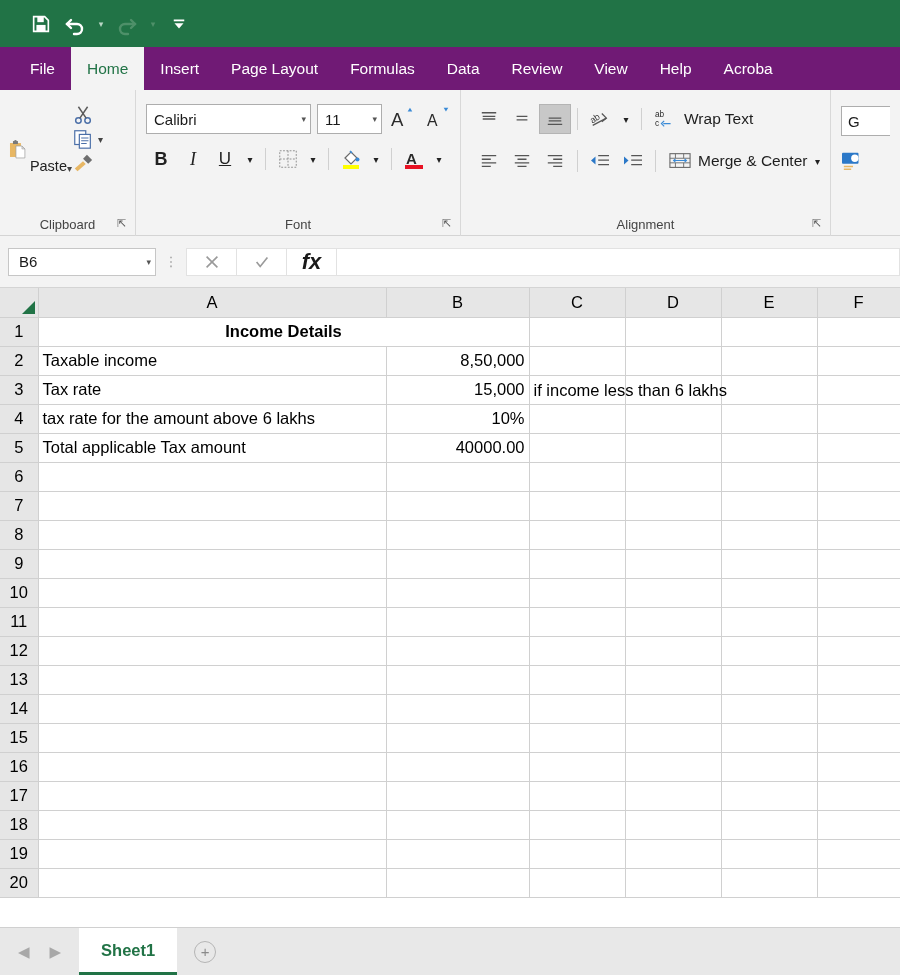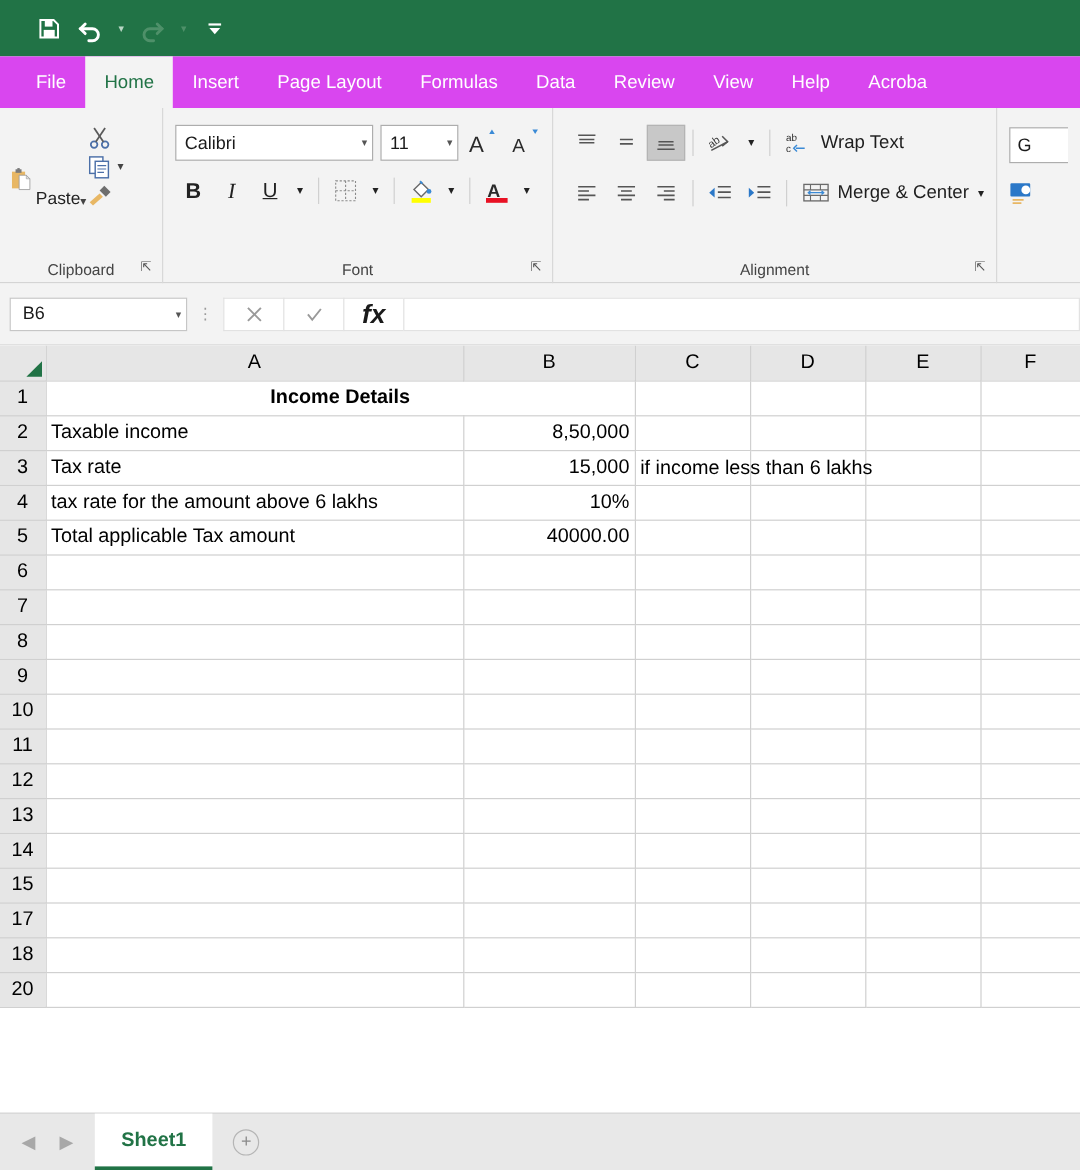--- a/index.html
+++ b/index.html
@@ -29,21 +29,21 @@
     width: 18px; height: 32px;
     display: flex; align-items: center; justify-content: center;
     color: #b9d6c5; font-size: 9px;
   }
   .qat-btn.disabled { color: #4e9069; }
   .qat-caret.disabled { color: #4e9069; }
 
   
   .tabstrip {
     height: 43px;
-    background: #d946ef;
+    background: #701a75;
     display: flex;
     align-items: stretch;
     padding-left: 14px;
   }
   .tab {
     display: flex; align-items: center;
     padding: 0 16px;
     color: #ffffff;
     font-size: 15.5px;
     white-space: nowrap;
@@ -727,30 +727,48 @@
         <tr>
           <td class="rowhead">15</td>
           <td class="cell"></td>
           <td class="cell"></td>
           <td class="cell"></td>
           <td class="cell"></td>
           <td class="cell"></td>
           <td class="cell"></td>
         </tr>
         <tr>
+          <td class="rowhead">16</td>
+          <td class="cell"></td>
+          <td class="cell"></td>
+          <td class="cell"></td>
+          <td class="cell"></td>
+          <td class="cell"></td>
+          <td class="cell"></td>
+        </tr>
+        <tr>
           <td class="rowhead">17</td>
           <td class="cell"></td>
           <td class="cell"></td>
           <td class="cell"></td>
           <td class="cell"></td>
           <td class="cell"></td>
           <td class="cell"></td>
         </tr>
         <tr>
           <td class="rowhead">18</td>
+          <td class="cell"></td>
+          <td class="cell"></td>
+          <td class="cell"></td>
+          <td class="cell"></td>
+          <td class="cell"></td>
+          <td class="cell"></td>
+        </tr>
+        <tr>
+          <td class="rowhead">19</td>
           <td class="cell"></td>
           <td class="cell"></td>
           <td class="cell"></td>
           <td class="cell"></td>
           <td class="cell"></td>
           <td class="cell"></td>
         </tr>
         <tr>
           <td class="rowhead">20</td>
           <td class="cell"></td>

